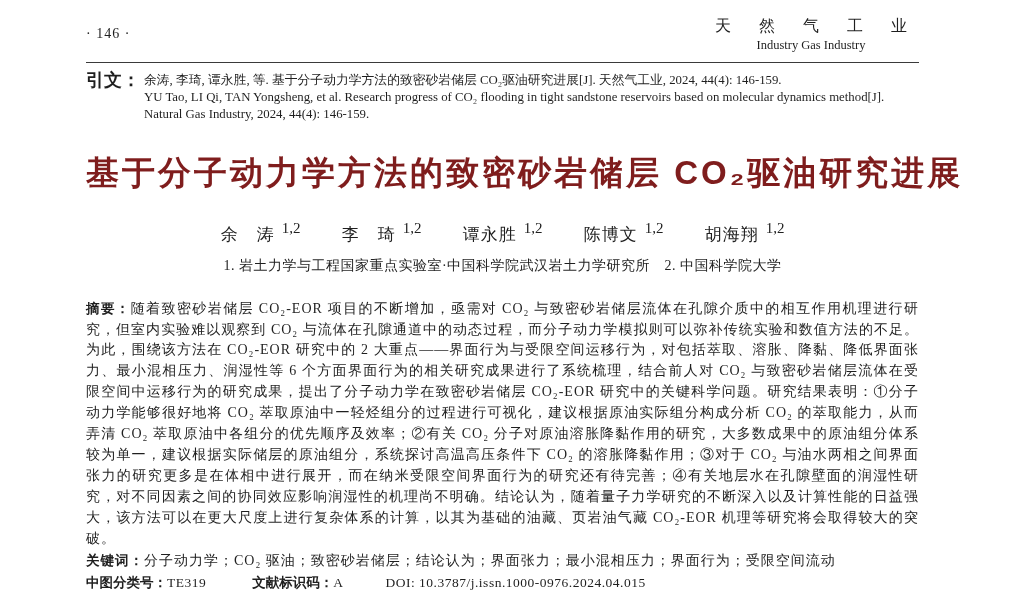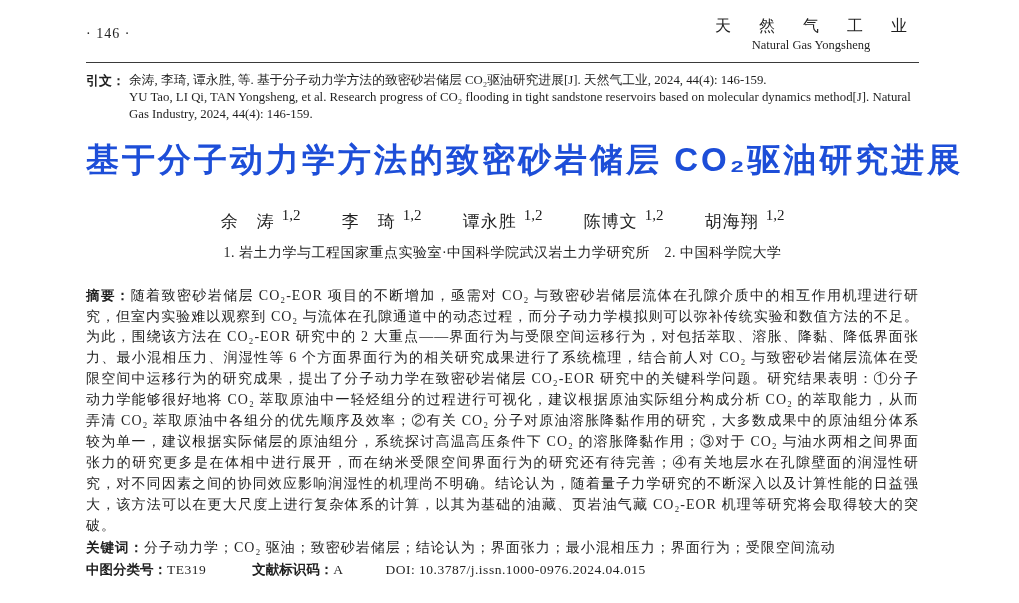--- a/index.html
+++ b/index.html
@@ -15,32 +15,32 @@
   .page-num { font-size: 14px; padding-top: 10px; letter-spacing: 1px; }
   .journal-block { text-align: center; }
   .journal-cn { font-size: 16px; letter-spacing: 12px; padding-left: 12px; }
   .journal-en { font-size: 12.5px; margin-top: 1px; }
   .issue-block { text-align: center; font-size: 13.5px; line-height: 19px; }
 
   .rule { border: none; border-top: 1.2px solid #3a3a3a; margin-top: 2px; }
 
   
   .citation { display: flex; margin-top: 9px; font-size: 12.8px; line-height: 17px; }
-  .cite-label { font-weight: bold; white-space: nowrap; font-family: "Liberation Sans", "DejaVu Sans", sans-serif; font-size: 13px; }
+  .cite-label { font-weight: bold; white-space: nowrap; font-family: "Liberation Sans", "DejaVu Sans", sans-serif; font-size: 18px; }
   .cite-body { flex: 1; margin-left: 4px; }
 
   
   .title {
-    margin-top: 15px;
+    margin-top: 28px;
     text-align: center;
     font-family: "Liberation Sans", "DejaVu Sans", sans-serif;
     font-size: 33px;
     font-weight: bold;
     letter-spacing: 3px;
-    color: #1d4ed8;
+    color: #7f1d1d;
     white-space: nowrap;
   }
   .authors { margin-top: 24px; text-align: center; font-size: 17px; letter-spacing: 1px; }
   .author { margin: 0 18px; white-space: nowrap; }
   .author-sup { font-size: 15px; vertical-align: super; margin-left: 7px; letter-spacing: 0; }
   .affiliation { margin-top: 11px; text-align: center; font-size: 14px; letter-spacing: 0.5px; }
 
   
   .abstract {
     margin-top: 24px;
@@ -59,21 +59,21 @@
 </style>
 </head>
 <body>
 
 <div class="page">
 
   <header class="header">
     <div class="page-num">· 146 ·</div>
     <div class="journal-block">
       <div class="journal-cn">天 然 气 工 业</div>
-      <div class="journal-en">Natural Gas Yongsheng</div>
+      <div class="journal-en">Industry Gas Industry</div>
     </div>
   </header>
 
   <hr class="rule">
 
   <section class="citation">
     <span class="cite-label">引文：</span>
     <div class="cite-body">
       <div>余涛, 李琦, 谭永胜, 等. 基于分子动力学方法的致密砂岩储层 CO₂驱油研究进展[J]. 天然气工业, 2024, 44(4): 146-159.</div>
       <div>YU Tao, LI Qi, TAN Yongsheng, et al. Research progress of CO₂ flooding in tight sandstone reservoirs based on molecular dynamics method[J]. Natural Gas Industry, 2024, 44(4): 146-159.</div>

